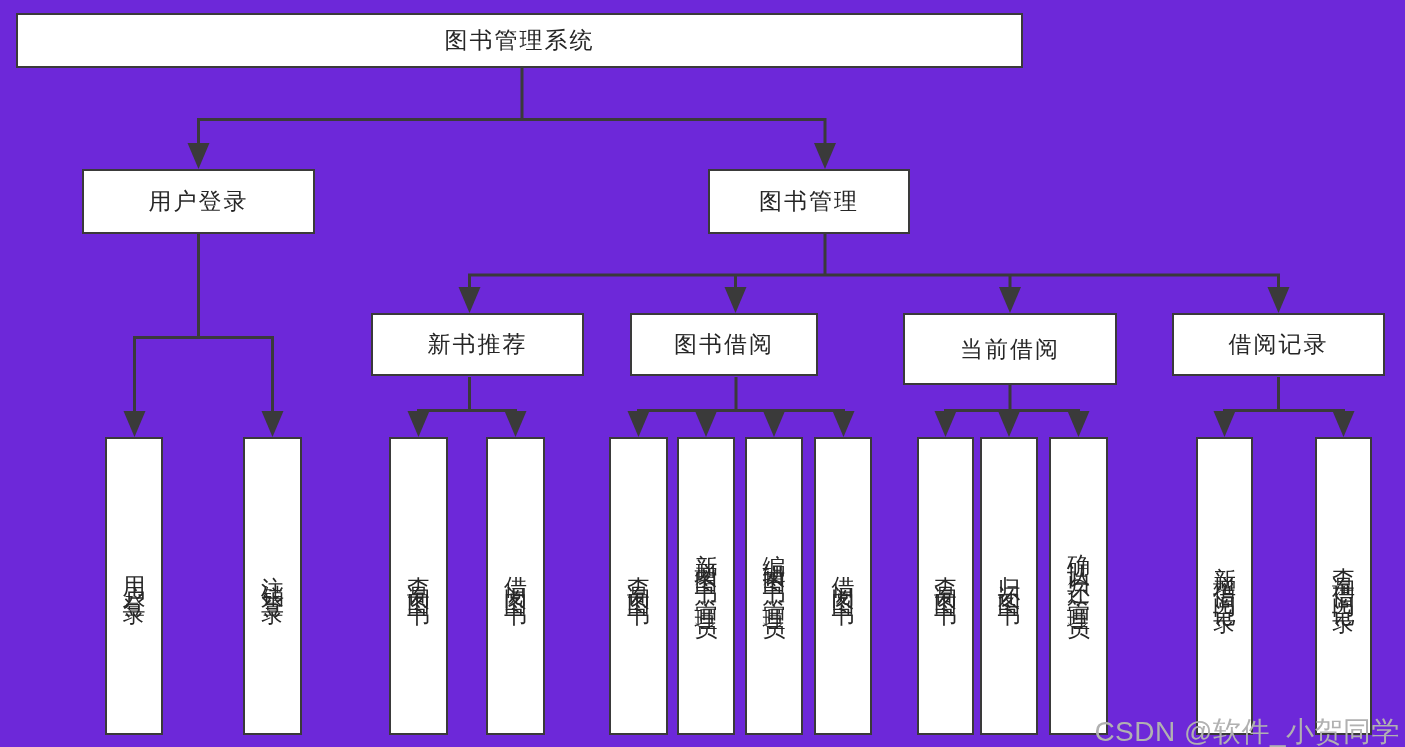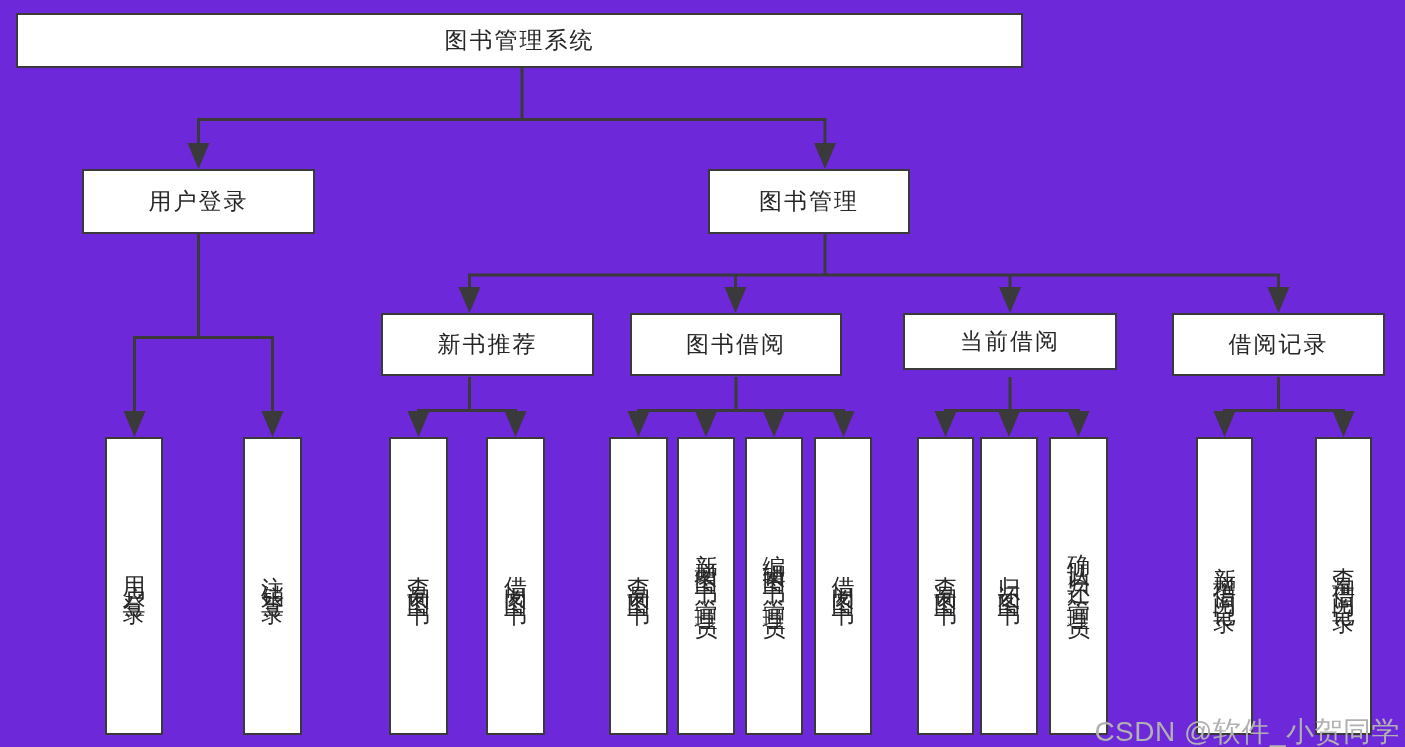--- a/index.html
+++ b/index.html
@@ -121,23 +121,23 @@
       <polygon points="1213.5,411 1235.5,411 1224.5,437"></polygon>
       <polygon points="1332.5,411 1354.5,411 1343.5,437"></polygon>
     </g>
   </svg>
 
   <div class="box hbox" style="left:16px; top:13px; width:1007px; height:55px;">图书管理系统</div>
 
   <div class="box hbox" style="left:82px; top:169px; width:233px; height:65px;">用户登录</div>
   <div class="box hbox" style="left:708px; top:169px; width:202px; height:65px;">图书管理</div>
 
-  <div class="box hbox" style="left:381px; top:313px; width:213px; height:63px;">新书推荐</div>
-  <div class="box hbox" style="left:630px; top:313px; width:212px; height:63px;">图书借阅</div>
-  <div class="box hbox" style="left:903px; top:313px; width:214px; height:57px;">当前借阅</div>
+  <div class="box hbox" style="left:371px; top:313px; width:213px; height:63px;">新书推荐</div>
+  <div class="box hbox" style="left:630px; top:313px; width:188px; height:63px;">图书借阅</div>
+  <div class="box hbox" style="left:903px; top:313px; width:214px; height:72px;">当前借阅</div>
   <div class="box hbox" style="left:1172px; top:313px; width:213px; height:63px;">借阅记录</div>
 
   <div class="box vbox" style="left:105px; top:437px; width:58px; height:298px;">用户登录</div>
   <div class="box vbox" style="left:243px; top:437px; width:59px; height:298px;">注销登录</div>
 
   <div class="box vbox" style="left:389px; top:437px; width:59px; height:298px;">查询图书</div>
   <div class="box vbox" style="left:486px; top:437px; width:59px; height:298px;">借阅图书</div>
 
   <div class="box vbox" style="left:609px; top:437px; width:59px; height:298px;">查询图书</div>
   <div class="box vbox" style="left:677px; top:437px; width:58px; height:298px;">新增图书（管理员）</div>

